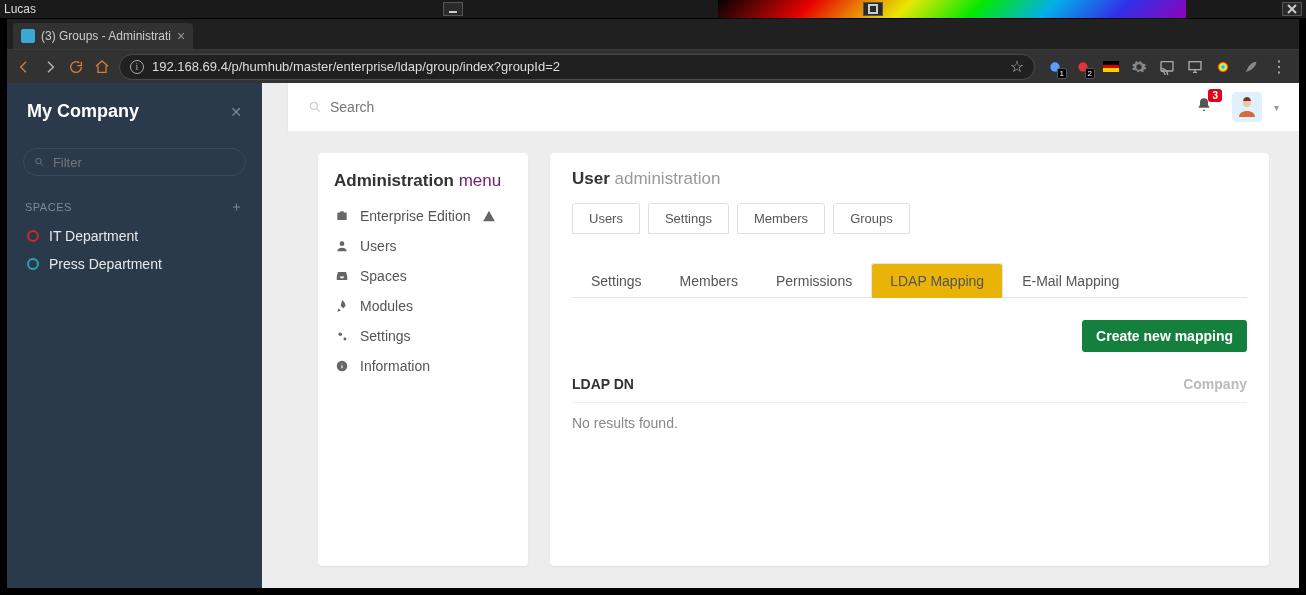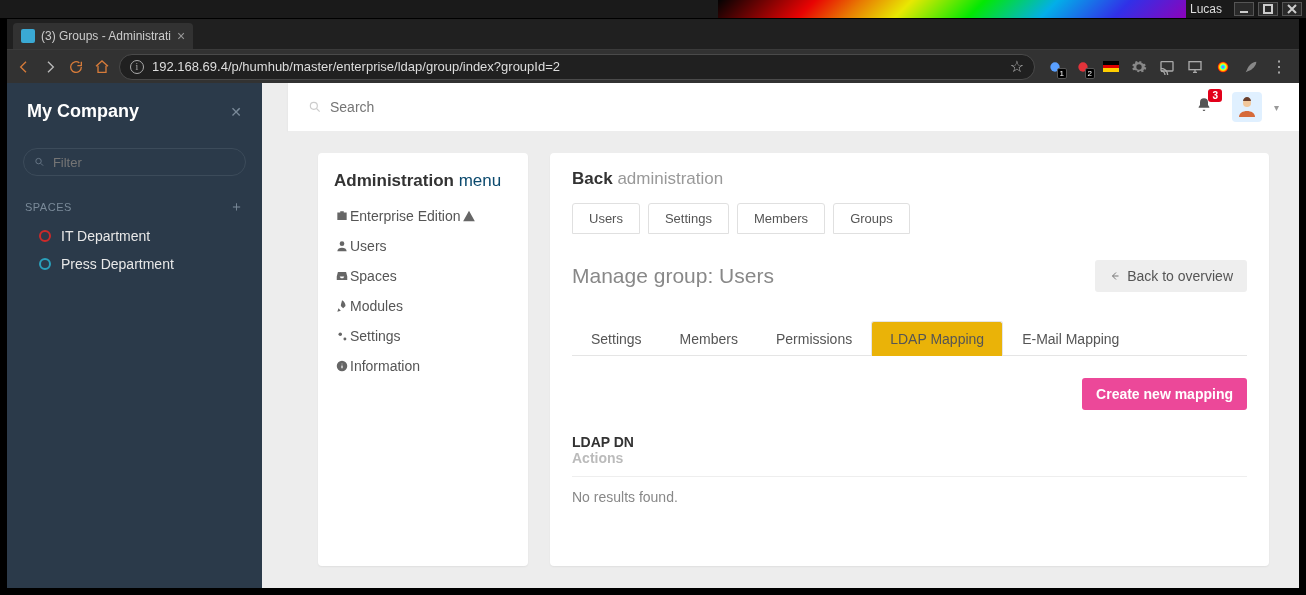--- a/index.html
+++ b/index.html
@@ -1,19 +1,19 @@
 <!DOCTYPE html>
 <html><head>
 <meta charset="utf-8">
 <style>
 * { margin: 0; padding: 0; box-sizing: border-box; font-family: "Helvetica Neue", Helvetica, Arial, sans-serif; }
 body { width: 1306px; height: 595px; background: #000; overflow: hidden; }
 
 
-.os-titlebar { height: 18px; background: #1a1a1a; display:flex; justify-content:flex-end; align-items:center; padding:0 4px; gap:4px; position:relative; }
+.os-titlebar { height: 18px; background: #1a1a1a; display:flex; justify-content:space-between; align-items:center; padding:0 4px; gap:4px; position:relative; }
 .os-rainbow { position:absolute; left:55%; top:0; right:120px; height:18px; background: linear-gradient(135deg, #000 0%, #ff0000 20%, #ff8800 30%, #ffff00 40%, #00ff00 55%, #00bfff 70%, #3333ff 85%, #9900cc 100%); opacity:.9; }
 .os-user { color:#ddd; font-size:12px; margin-right:8px; z-index:2; }
 .os-btn { width:20px; height:14px; border:1px solid #555; background:#2a2a2a; display:flex; align-items:center; justify-content:center; z-index:2; }
 .os-btn svg { width:10px; height:10px; stroke:#ccc; stroke-width:2; fill:none;}
 
 
 .browser { position:absolute; left:6px; top:18px; right:6px; bottom:6px; background:#202020; display:flex; flex-direction:column; border:1px solid #000;}
 .tab-strip { height:30px; background:#202020; display:flex; align-items:flex-end; padding-left:6px;}
 .tab { height:26px; background:#323232; color:#ccc; font-size:12px; display:flex; align-items:center; padding:0 8px; border-top-left-radius:4px; border-top-right-radius:4px; max-width:190px; gap:6px;}
 .tab .favicon{ width:14px; height:14px; background:#3aa9d4; border-radius:2px;}
@@ -42,68 +42,68 @@
 .brand-name{ color:#fff; font-size:18px; font-weight:600;}
 .brand-close{ color:#7a8a99; font-size:14px;}
 .side-nav a{ display:flex; align-items:center; gap:10px; padding:7px 20px; color:#e8e8e8; text-decoration:none; font-size:14px;}
 .side-icon{width:16px;display:flex;justify-content:center;}
 .side-icon svg{width:14px;height:14px;fill:#e8e8e8;}
 .side-filter{ margin:12px 16px; height:28px; border:1px solid #3c4b5a; border-radius:14px; display:flex; align-items:center; padding:0 10px; gap:8px;}
 .side-filter svg{width:12px;height:12px;stroke:#6b7b8a;fill:none;stroke-width:2;}
 .side-filter input{ background:transparent; border:none; outline:none; color:#aab; font-size:13px; width:100%;}
 .side-heading{ display:flex; align-items:center; justify-content:space-between; padding:10px 18px 6px; font-size:11px; color:#7a8a99; letter-spacing:.5px;}
 .side-heading .plus{ color:#7a8a99; font-size:14px;}
-.space-item{ display:flex; align-items:center; gap:10px; padding:6px 32px; font-size:14px; color:#e8e8e8;}
+.space-item{ display:flex; align-items:center; gap:10px; padding:6px 20px; font-size:14px; color:#e8e8e8;}
 .space-ring{width:12px;height:12px;border-radius:50%;border:2px solid;}
 
 
 .main{ flex:1; display:flex; flex-direction:column;padding-left:26px;}
 .topbar{ height:48px; background:#fff; display:flex; align-items:center; padding:0 20px; gap:12px; box-shadow:0 1px 2px rgba(0,0,0,.06);}
 .topbar-search{ flex:1; display:flex; align-items:center; gap:8px; color:#bbb;}
 .topbar-search svg{width:14px;height:14px;stroke:#ccc;fill:none;stroke-width:2;}
 .topbar-search input{ border:none; outline:none; font-size:14px; color:#555;}
 .bell-wrap{position:relative; padding:4px 8px;}
 .bell-wrap svg{width:16px;height:16px;fill:#555;}
 .bell-badge{ position:absolute; top:-4px; right:-2px; background:#e2001a; color:#fff; font-size:10px; padding:1px 4px; border-radius:3px; font-weight:600;}
 .avatar{ width:30px; height:30px; border-radius:4px; background:#e0f0ff; display:flex; align-items:center; justify-content:center; overflow:hidden;}
 .avatar svg{width:24px;height:24px;}
 .caret-down{color:#999;font-size:10px;}
 
 
 .content{ flex:1; display:flex; gap:22px; padding:22px 30px; overflow:auto; background:#ededed;}
 .panel{ background:#fff; border-radius:4px; box-shadow:0 1px 2px rgba(0,0,0,.06);}
 .admin-menu{ width:210px; padding:14px 0 10px;}
 .admin-menu h3{ font-size:17px; font-weight:600; color:#333; padding:4px 16px 10px;}
-.admin-menu h3 span{ font-weight:400; color:#0c4a6e;}
-.admin-menu a{ display:flex; align-items:center; padding:7px 16px; font-size:14px; color:#555; text-decoration:none;}
+.admin-menu h3 span{ font-weight:400; color:#701a75;}
+.admin-menu a{ display:flex; align-items:center; gap:10px; padding:7px 16px; font-size:14px; color:#555; text-decoration:none;}
 .admin-menu a .micon{width:16px;display:flex;justify-content:center;}
 .admin-menu a .micon svg{width:14px;height:14px;fill:#666;}
 .warn-icon svg{fill:#e2001a;}
 
 .main-panel{ flex:1; padding:16px 22px 26px;}
 .mp-title{ font-size:17px; font-weight:600; color:#333;}
 .mp-title span{ font-weight:400; color:#999;}
 
 .tabs{ display:flex; gap:8px; margin-top:14px;}
 .tab-btn{ border:1px solid #e0e0e0; background:#fff; color:#555; font-size:13px; padding:7px 16px; border-top-left-radius:3px; border-top-right-radius:3px; cursor:pointer;}
 
 .section-head{ display:flex; align-items:center; justify-content:space-between; margin-top:26px;}
 .section-head h2{ font-size:21px; font-weight:400; color:#888;}
 .btn{ display:inline-flex; align-items:center; gap:6px; border-radius:3px; font-size:14px; padding:8px 14px; cursor:pointer; border:none;}
 .btn-default{ background:#eeeeee; color:#555;}
 .btn-default svg{width:12px;height:12px;stroke:#777;fill:none;stroke-width:2;}
-.btn-primary{ background:#ec4899; color:#fff; font-weight:600;}
+.btn-primary{ background:#15803d; color:#fff; font-weight:600;}
 
 .subtabs{ display:flex; margin-top:28px; border-bottom:1px solid #e5e5e5;}
 .subtab{ padding:9px 18px; font-size:14px; color:#555; cursor:pointer; border:1px solid transparent; border-bottom:none; position:relative; bottom:-1px;}
 .subtab.active{ border-color:#e5e5e5; background:#eab308; border-top-left-radius:3px; border-top-right-radius:3px;}
 
 .actions-row{ display:flex; justify-content:flex-end; margin-top:22px;}
 
-.table-head{ display:flex; justify-content:space-between; margin-top:24px; font-size:14px; font-weight:600; color:#333;flex-direction:column;}
+.table-head{ display:flex; justify-content:space-between; margin-top:24px; font-size:14px; font-weight:600; color:#333;}
 .table-head .col-actions{ color:#bbb; font-weight:600;}
 .divider{ height:1px; background:#eee; margin-top:10px;}
 .empty{ color:#888; font-size:14px; margin-top:12px;}
 </style>
 </head>
 <body>
 
 <div class="os-titlebar">
   <div class="os-rainbow"></div>
   <span class="os-user">Lucas</span>
@@ -323,54 +323,45 @@
                 <svg viewBox="0 0 24 24">
                   <circle cx="12" cy="12" r="9"></circle>
                   <path d="M12 8v1m0 2v5" stroke="#fff" stroke-width="2"></path>
                 </svg>
               </span>
             <span>Information</span>
           </a>
         </div>
 
         <div class="panel main-panel">
-          <div class="mp-title"><b>Back</b> <span>administration</span></div>
+          <div class="mp-title"><b>User</b> <span>administration</span></div>
 
           <div class="tabs">
             <button class="tab-btn">Users</button>
             <button class="tab-btn">Settings</button>
             <button class="tab-btn">Members</button>
             <button class="tab-btn">Groups</button>
           </div>
 
-          <div class="section-head">
-            <h2>Manage group: Users</h2>
-            <button class="btn btn-default">
-              <svg viewBox="0 0 24 24">
-                  <path d="M14 5l-7 7 7 7M7 12h12"></path>
-                </svg>
-              <span>Back to overview</span>
-            </button>
-          </div>
 
           <div class="subtabs">
             <div class="subtab">Settings</div>
             <div class="subtab">Members</div>
             <div class="subtab">Permissions</div>
             <div class="subtab active">LDAP Mapping</div>
             <div class="subtab">E-Mail Mapping</div>
           </div>
 
           <div class="actions-row">
             <button class="btn btn-primary">Create new mapping</button>
           </div>
 
           <div class="table-head">
             <span>LDAP DN</span>
-            <span class="col-actions">Actions</span>
+            <span class="col-actions">Company</span>
           </div>
           <div class="divider"></div>
           <div class="empty">No results found.</div>
         </div>
       </div>
     </div>
   </div>
 </div>
 
 </body></html>

